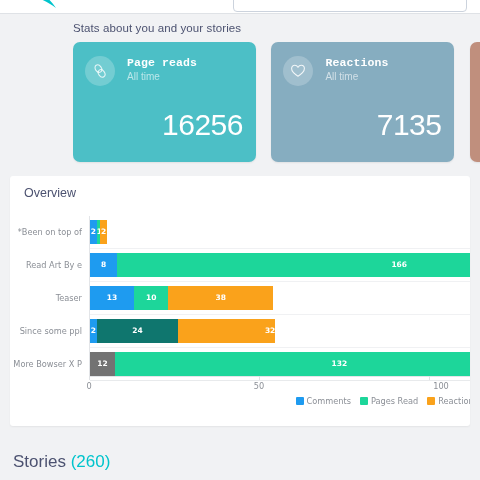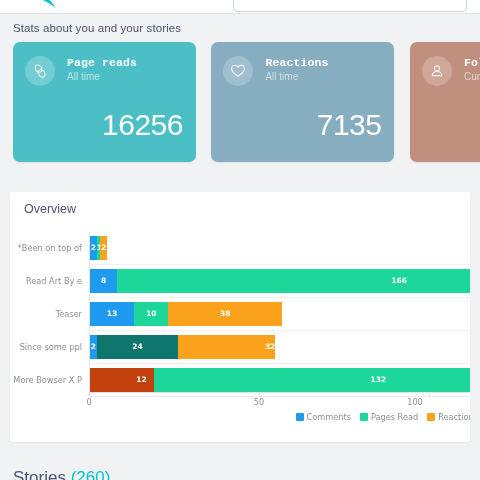--- a/index.html
+++ b/index.html
@@ -27,21 +27,21 @@
     background:#fff;border:1px solid #ccd3dd;border-radius:4px;
   }
 
   
   .page{
     position:absolute;left:0;top:14px;width:480px;height:466px;
     background:#f1f2f4;overflow:hidden;
   }
 
   
-  .stats-panel{position:relative;padding:8px 0 0 0;}
+  .stats-panel{position:relative;padding:8px 0 0 12px;margin-left:48px;}
   .stats-title{
     font-size:11.5px;color:#4c5270;font-weight:400;
     margin:0 0 8px 13px;letter-spacing:.1px;
   }
   .cards{
     position:relative;height:122px;margin-left:13px;
     white-space:nowrap;overflow:hidden;
   }
   .card{
     display:inline-block;vertical-align:top;
@@ -65,21 +65,21 @@
     position:absolute;left:42px;top:17px;
     font-size:10px;color:rgba(255,255,255,.62);white-space:nowrap;
   }
   .card-value{
     position:absolute;right:13px;bottom:20px;
     font-size:30px;color:#ffffff;font-weight:400;letter-spacing:-.5px;
   }
 
   
   .overview-panel{
-    position:relative;margin:28px 10px 0 10px;height:250px;
+    position:relative;margin:12px 10px 0 10px;height:250px;
     background:#ffffff;border-radius:3px;
     box-shadow:0 1px 2px rgba(0,0,0,.06);
     overflow:hidden;
   }
   .overview-title{
     font-size:12.5px;color:#4c5270;margin:10px 0 0 14px;font-weight:400;
   }
 
   
   .chart{position:absolute;left:0;top:34px;width:480px;height:216px;}
@@ -207,39 +207,39 @@
             <div class="row">
               <div class="rowlabel">*Been on top of</div>
               <div class="bars"><div class="seg" style="width: 6.79661px; background: rgb(30, 155, 240);">2</div><div class="seg" style="width: 3.39831px; background: rgb(29, 214, 154);">1</div><div class="seg" style="width: 6.79661px; background: rgb(250, 162, 27);">2</div></div>
             </div>
             <div class="row">
               <div class="rowlabel">Read Art By e</div>
               <div class="bars"><div class="seg" style="width: 27.1864px; background: rgb(30, 155, 240);">8</div><div class="seg" style="width: 564.119px; background: rgb(29, 214, 154);">166</div></div>
             </div>
             <div class="row">
               <div class="rowlabel">Teaser</div>
-              <div class="bars"><div class="seg" style="width: 44.178px; background: rgb(30, 155, 240);">13</div><div class="seg" style="width: 33.9831px; background: rgb(29, 214, 154);">10</div><div class="seg" style="width: 114px; background: rgb(250, 162, 27);">38</div></div>
+              <div class="bars"><div class="seg" style="width: 44.178px; background: rgb(30, 155, 240);">13</div><div class="seg" style="width: 33.9831px; background: rgb(29, 214, 154);">10</div><div class="seg" style="width: 105px; background: rgb(250, 162, 27);">38</div></div>
             </div>
             <div class="row">
               <div class="rowlabel">Since some ppl</div>
               <div class="bars"><div class="seg" style="width: 6.79661px; background: rgb(30, 155, 240);">2</div><div class="seg" style="width: 81.5593px; background: #0f766e;">24</div><div class="seg" style="width: 97px; background: rgb(250, 162, 27); text-align: right;">32</div></div>
             </div>
             <div class="row">
               <div class="rowlabel">More Bowser X P</div>
-              <div class="bars"><div class="seg" style="width: 25px; background: #c2410c; padding-left: 39px;">12</div><div class="seg" style="width: 448.576px; background: rgb(29, 214, 154);">132</div></div>
+              <div class="bars"><div class="seg" style="width: 25px; background: #737373;">12</div><div class="seg" style="width: 448.576px; background: rgb(29, 214, 154);">132</div></div>
             </div>
           </div>
         <div class="axisline"></div>
         <div class="xaxis" id="xaxis">
             <div class="tick" style="left: 0px;"></div>
             <div class="ticklabel" style="left: 0px;">0</div>
             <div class="tick" style="left: 169.915px;"></div>
             <div class="ticklabel" style="left: 169.915px;">50</div>
             <div class="tick" style="left: 339.831px;"></div>
-            <div class="ticklabel" style="left: 326px;">100</div>
+            <div class="ticklabel" style="left: 352px;">100</div>
           </div>
         <div class="legend" id="legend"><span class="lg"><span class="lgsw" style="background: rgb(30, 155, 240);"></span><span>Comments</span></span><span class="lg"><span class="lgsw" style="background: rgb(29, 214, 154);"></span><span>Pages Read</span></span><span class="lg"><span class="lgsw" style="background: rgb(250, 162, 27);"></span><span>Reactions</span></span></div>
       </div>
     </div>
 
     <div class="stories-panel">
       <div class="stories-title">
         <span>Stories</span>
         <span class="stories-count">(260)</span>
       </div>

